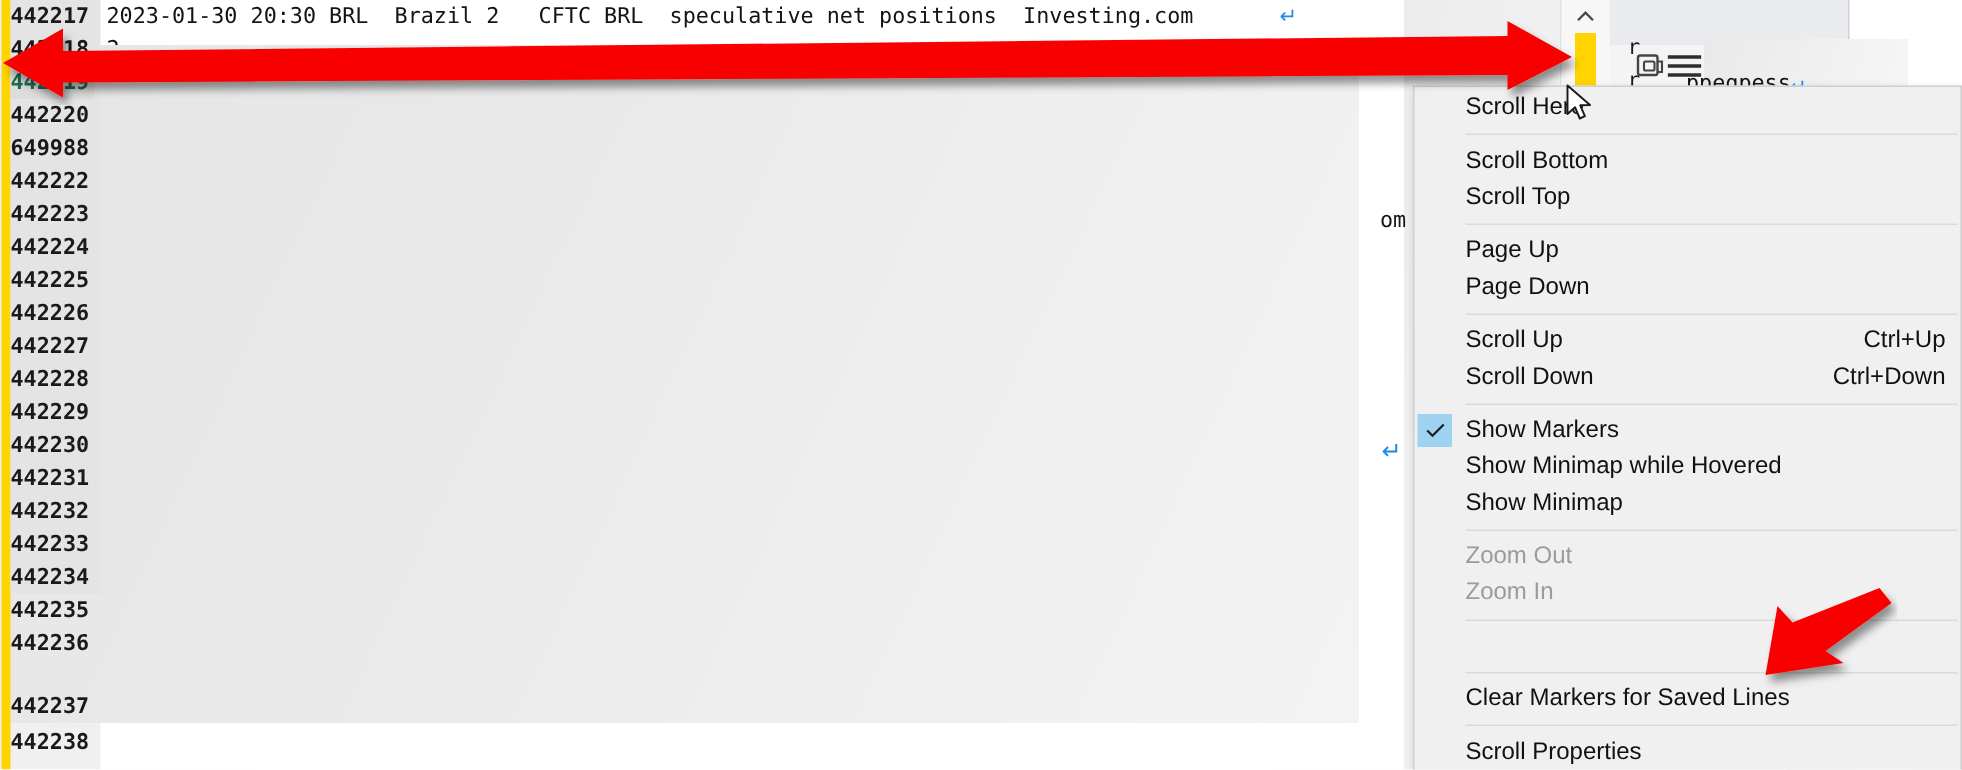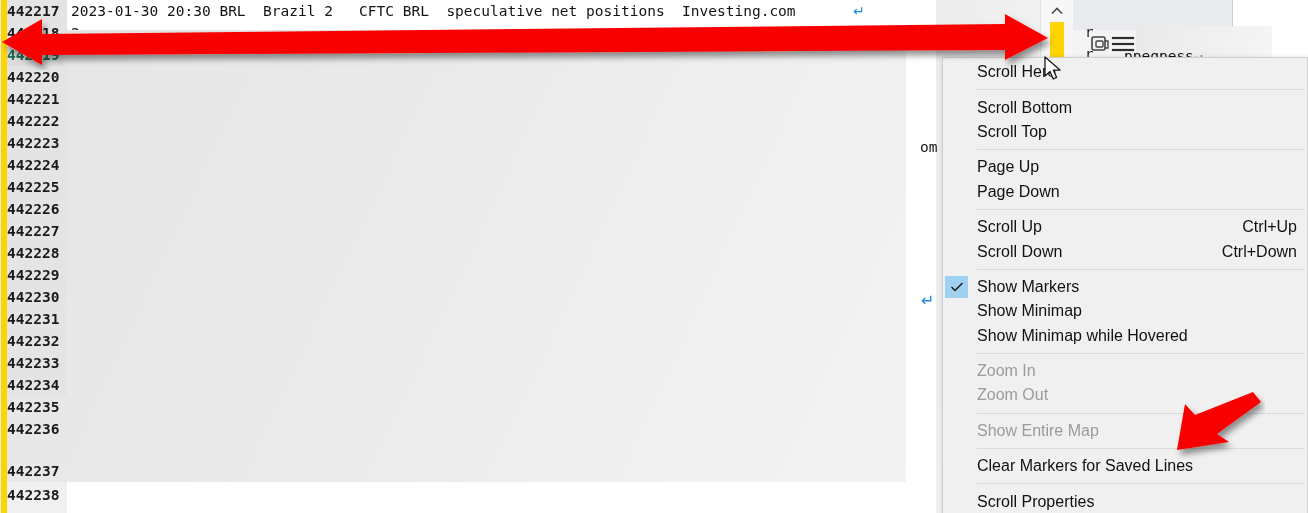--- a/index.html
+++ b/index.html
@@ -188,21 +188,21 @@
 
     <div id="bookmark-strip">
       <div class="bm"></div>
     </div>
 
     <div id="gutter">
         <div class="lnum" style="top: 0px;">442217</div>
         <div class="lnum" style="top: 22px;">442218</div>
         <div class="lnum cur" style="top: 44px;">442219</div>
         <div class="lnum" style="top: 66px;">442220</div>
-        <div class="lnum" style="top: 88px;">442221</div>
+        <div class="lnum" style="top: 88px;">649988</div>
         <div class="lnum" style="top: 110px;">442222</div>
         <div class="lnum" style="top: 132px;">442223</div>
         <div class="lnum" style="top: 154px;">442224</div>
         <div class="lnum" style="top: 176px;">442225</div>
         <div class="lnum" style="top: 198px;">442226</div>
         <div class="lnum" style="top: 220px;">442227</div>
         <div class="lnum" style="top: 242px;">442228</div>
         <div class="lnum" style="top: 264px;">442229</div>
         <div class="lnum" style="top: 286px;">442230</div>
         <div class="lnum" style="top: 308px;">442231</div>
@@ -271,39 +271,38 @@
           <div class="chkbox">
             <svg width="14" height="12" viewBox="0 0 14 12">
               <path d="M1.5 6 L5 9.5 L12.5 2" fill="none" stroke="#1c1c1c" stroke-width="1.5"></path>
             </svg>
           </div>
         </div>
         <span class="lab">Show Markers</span>
       </div>
       <div class="mi">
         <div class="chk"></div>
+        <span class="lab">Show Minimap while Hovered</span>
+      </div>
+      <div class="mi">
+        <div class="chk"></div>
         <span class="lab">Show Minimap</span>
       </div>
-      <div class="mi">
-        <div class="chk"></div>
-        <span class="lab">Show Minimap while Hovered</span>
-      </div>
       <div class="msep"></div>
       <div class="mi disabled">
         <div class="chk"></div>
+        <span class="lab">Zoom Out</span>
+      </div>
+      <div class="mi disabled">
+        <div class="chk"></div>
         <span class="lab">Zoom In</span>
       </div>
+      <div class="msep"></div>
       <div class="mi disabled">
         <div class="chk"></div>
-        <span class="lab">Zoom Out</span>
-      </div>
-      <div class="msep"></div>
-      <div class="mi disabled">
-        <div class="chk"></div>
-        <span class="lab">Show Entire Map</span>
       </div>
       <div class="msep"></div>
       <div class="mi">
         <div class="chk"></div>
         <span class="lab">Clear Markers for Saved Lines</span>
       </div>
       <div class="msep"></div>
       <div class="mi">
         <div class="chk"></div>
         <span class="lab">Scroll Properties</span>

